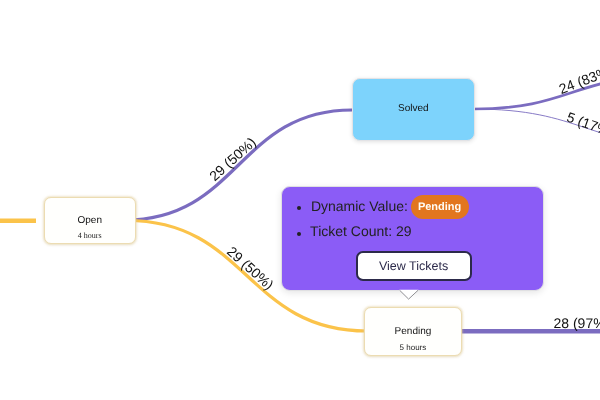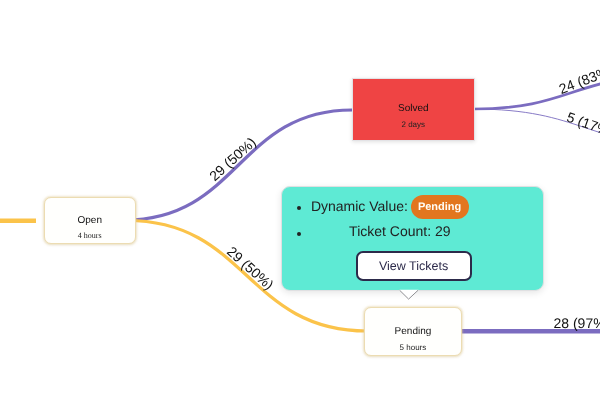--- a/index.html
+++ b/index.html
@@ -27,39 +27,39 @@
     left:33.9px; top:196.8px; width:91.7px; height:47.1px;
     border:1.9px solid #ecdcb2;
     box-shadow:0 0 2px 0.5px rgba(230,210,160,0.5), 0 1px 3px rgba(120,100,40,0.10);
     margin-left:10px;
   }
   .node-open .title { top:17.8px; }
   .node-open .sub   { top:34.1px;font-family:Liberation Serif, serif; }
 
   .node-solved {
     left:352px; top:77.9px; width:122.6px; height:63.2px;
-    border:1px solid #e3e3e6; background:#ef4444; border-radius:0;
+    border:1px solid #e3e3e6; background:#7dd3fc; border-radius:8px;
     box-shadow:0 1px 4px rgba(0,0,0,0.12);
   }
   .node-solved .title { top:25.4px; }
   .node-solved .sub   { top:42.5px; }
 
   .node-pending {
     left:364.3px; top:306.6px; width:97.3px; height:49.2px;
     border:1.9px solid #ecdcb2;
     box-shadow:0 0 2px 0.5px rgba(230,210,160,0.5), 0 1px 3px rgba(120,100,40,0.10);
   }
   .node-pending .title { top:19px; }
   .node-pending .sub   { top:36px; }
 
   
   .tooltip {
     position:absolute; left:280.5px; top:185.8px; width:263.5px; height:105.2px;
     box-sizing:border-box;
-    background:#5eead4; border:1px solid #e0e0e2; border-radius:9px;
+    background:#8b5cf6; border:1px solid #e0e0e2; border-radius:9px;
     box-shadow:0 2px 7px rgba(0,0,0,0.10);
   }
   .tip-row { position:absolute; white-space:nowrap; font-size:14px; color:#222; line-height:1; }
   .bullet {
     position:absolute; width:4px; height:4px; border-radius:50%; background:#222;
   }
   .badge {
     position:absolute; background:#e2761f; color:#fffcf6;
     font-size:11px; font-weight:bold; border-radius:12px;
     text-align:center; line-height:24px;
@@ -90,41 +90,40 @@
     <path d="M 458 331.3 L 610 331.3" stroke="#7b6cc0" stroke-width="4.6" fill="none"></path>
   </svg>
 
   <div class="node node-open">
     <div class="title">Open</div>
     <div class="sub">4 hours</div>
   </div>
 
   <div class="node node-solved">
     <div class="title">Solved</div>
-    <div class="sub">2 days</div>
   </div>
 
   <div class="node node-pending">
     <div class="title">Pending</div>
     <div class="sub">5 hours</div>
   </div>
 
   <div class="elabel" style="left:204.4px; top:151.5px; width:57px; text-align:center; transform:rotate(-42deg);">29 (50%)</div>
   <div class="elabel" style="left:221.6px; top:261.3px; width:57px; text-align:center; transform:rotate(42deg);">29 (50%)</div>
   <div class="elabel" style="left:562px; top:82px; transform-origin:0 100%; transform:rotate(-21deg);">24 (83%</div>
   <div class="elabel" style="left:565px; top:109px; transform-origin:0 100%; transform:rotate(19deg);">5 (17%</div>
   <div class="elabel" style="left:553.5px; top:315.6px;">28 (97%</div>
 
   <div class="tooltip">
     <span class="bullet" style="left:15.3px; top:19.4px;"></span>
     <span class="tip-row" style="left:29.4px; top:12px;">Dynamic Value:</span>
     <span class="badge" style="left:129.1px; top:8px; width:58px; height:24px;">Pending</span>
 
     <span class="bullet" style="left:15.3px; top:45.3px;"></span>
-    <span class="tip-row" style="left:28.6px; top:37.7px;margin-left:39px;">Ticket Count: 29</span>
+    <span class="tip-row" style="left:28.6px; top:37.7px;">Ticket Count: 29</span>
 
     <div class="btn" style="left:74.1px; top:64.1px; width:116px; height:30px; line-height:26px;">View Tickets</div>
   </div>
 
   <svg class="tip-arrow" viewBox="0 0 24 14" width="24" height="14" style="left:397px; top:288px;">
     <path d="M 2.2 1.8 L 2.7 2.3 L 11.6 11.1 L 21 2.3 L 21.5 1.8 Z" fill="#ffffff" stroke="none"></path>
     <path d="M 2.7 2.3 L 11.6 11.1 L 21 2.3" fill="none" stroke="#909094" stroke-width="1"></path>
   </svg>
 
 </div>

